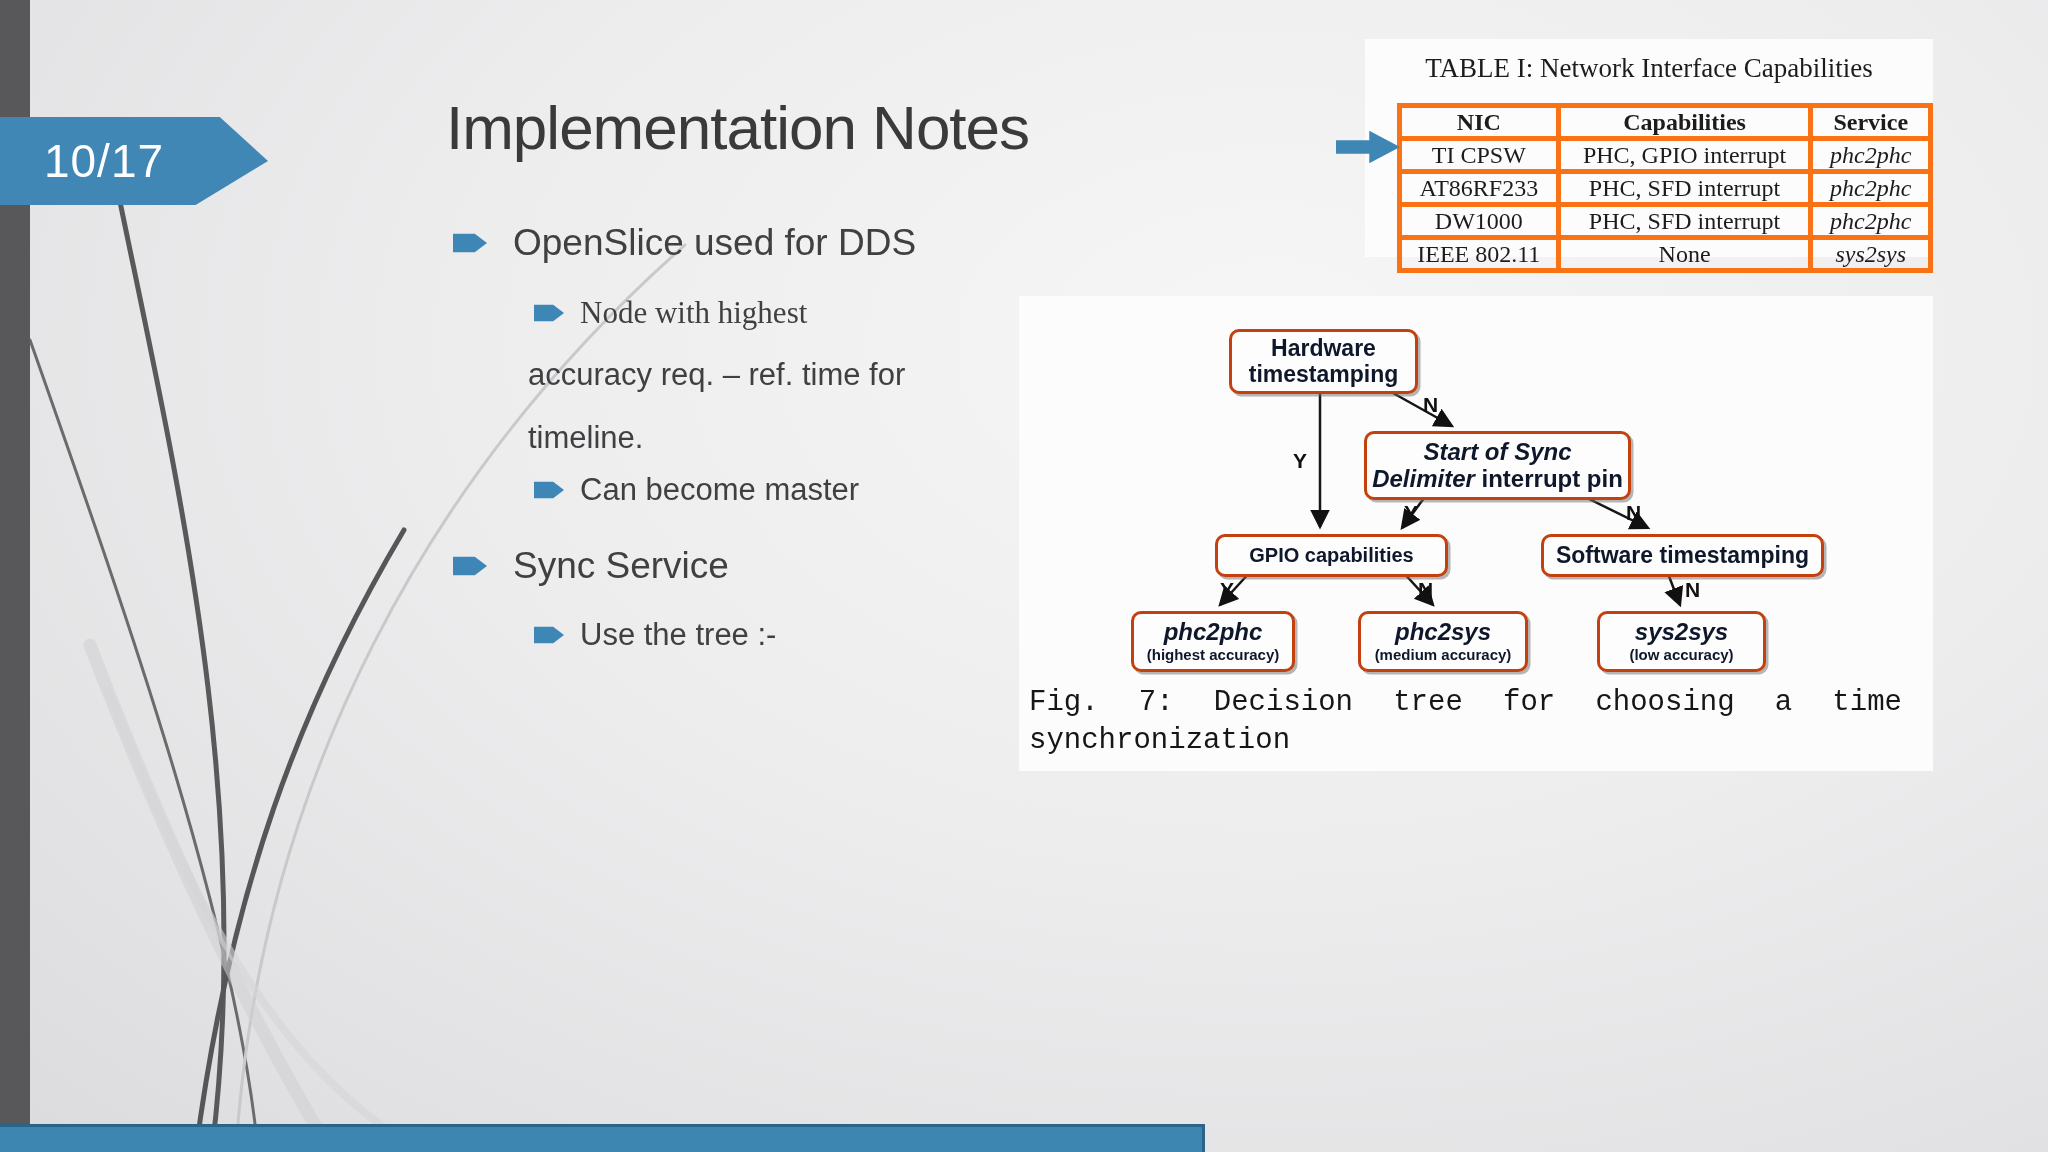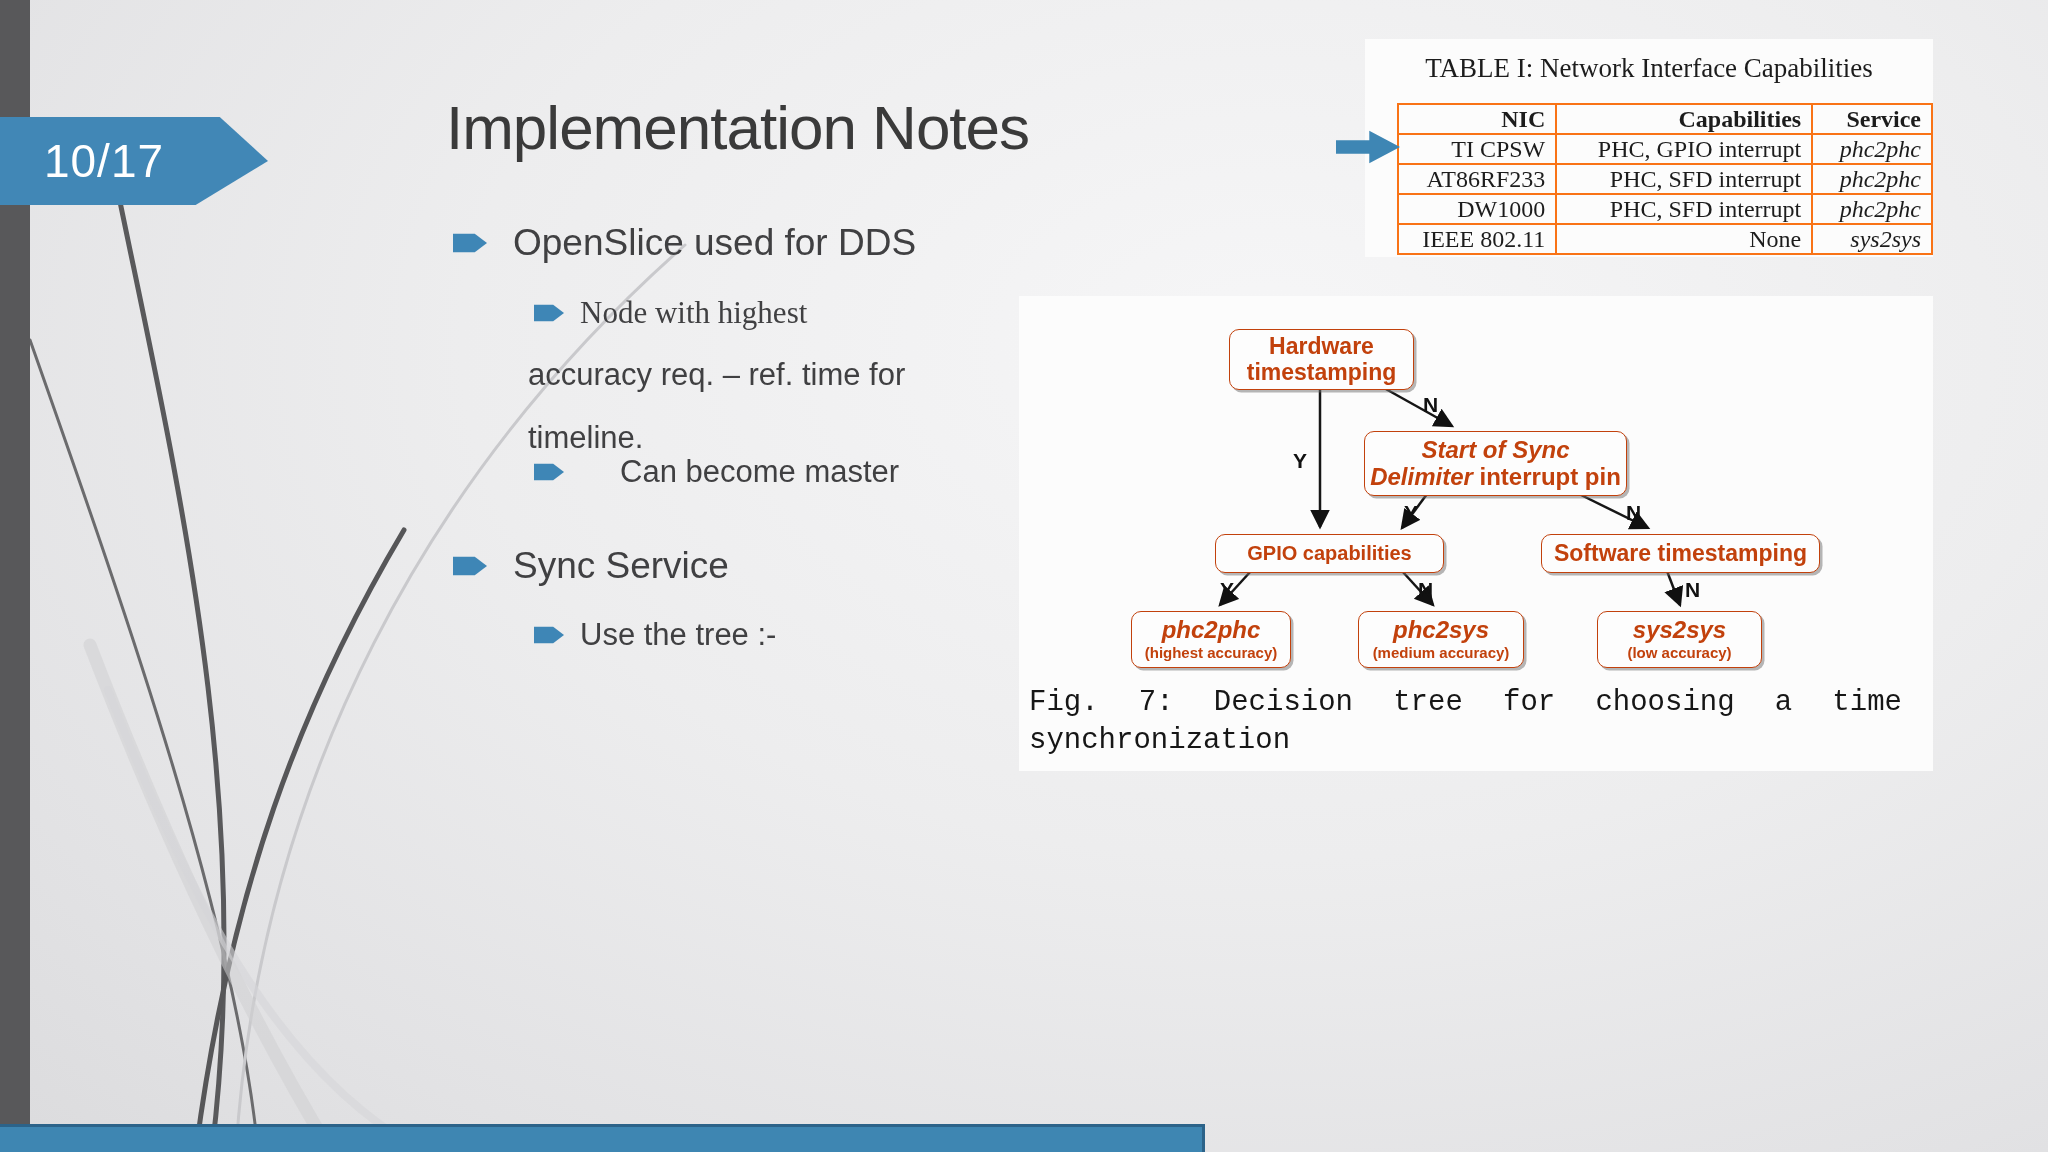--- a/index.html
+++ b/index.html
@@ -29,45 +29,45 @@
   .bullets{position:absolute;left:449px;top:0;width:620px;height:720px;z-index:3;color:#404042;}
   .bline{position:absolute;display:flex;align-items:center;height:44px;white-space:nowrap;}
   .marker{flex:0 0 auto;background:#3e86b6;width:34px;height:21px;
           clip-path:polygon(0 6%, 64% 6%, 100% 50%, 64% 94%, 0 94%);}
   .m1{margin-left:4px;margin-right:26px;}
   .m2{width:30px;height:19px;margin-left:85px;margin-right:16px;}
   .cont{margin-left:79px;}
   .lv1{font-size:37px;}
   .lv2{font-size:31px;}
   .bl-1{top:221px;} .bl-2{top:291px;font-family:Liberation Serif, serif;} .bl-3{top:353px;} .bl-4{top:416px;}
-  .bl-5{top:450px;gap:40px;} .bl-6{top:544px;} .bl-7{top:613px;}
+  .bl-5{top:468px;} .bl-6{top:544px;} .bl-7{top:613px;}
   
   .panel{position:absolute;background:#fcfcfc;z-index:2;}
   .table-panel{left:1365px;top:39px;width:568px;height:218px;}
   .fig-panel{left:1019px;top:296px;width:914px;height:475px;}
   
   .tbl-title{position:absolute;left:0;top:14px;width:100%;text-align:center;
     font-family:"Liberation Serif", serif;font-size:27px;color:#1c1c1c;white-space:nowrap;}
   table.nic{position:absolute;left:32px;top:64px;border-collapse:collapse;
     font-family:"Liberation Serif", serif;font-size:24px;color:#1c1c1c;}
-  table.nic th, table.nic td{border:2px solid #f97316;padding:0 10px;height:28px;
-    text-align:right;font-weight:normal;white-space:nowrap;}
+  table.nic th, table.nic td{border:5px solid #f97316;padding:0 10px;height:28px;
+    text-align:center;font-weight:normal;white-space:nowrap;}
   table.nic th{font-weight:bold;}
   .c-nic{width:138px;} .c-cap{width:238px;} .c-srv{width:100px;}
   .ital{font-style:italic;}
   
   .point-arrow{position:absolute;left:1336px;top:130px;width:64px;height:34px;z-index:4;
     background:#3e86b4;
     clip-path:polygon(0 30%, 52% 30%, 52% 2%, 100% 50%, 52% 98%, 52% 70%, 0 70%);}
   
   .edges{position:absolute;left:0;top:0;}
-  .node{position:absolute;background:#fdfdfd;border:1px solid #c2410c;border-radius:10px;
+  .node{position:absolute;background:#fdfdfd;border:3px solid #c2410c;border-radius:10px;
     box-shadow:2.5px 2.5px 0 rgba(110,110,110,.5);
     display:flex;flex-direction:column;align-items:center;justify-content:center;
-    font-weight:bold;color:#c2410c;text-align:center;line-height:1.12;}
+    font-weight:bold;color:#0f172a;text-align:center;line-height:1.12;}
   .n-hw{left:210px;top:33px;width:183px;height:59px;font-size:23px;}
   .n-sfd{left:345px;top:135px;width:261px;height:63px;font-size:24px;}
   .n-gpio{left:196px;top:238px;width:227px;height:37px;font-size:20px;}
   .n-sw{left:522px;top:238px;width:277px;height:37px;font-size:23px;}
   .n-leaf1{left:112px;top:315px;width:158px;height:55px;}
   .n-leaf2{left:339px;top:315px;width:164px;height:55px;}
   .n-leaf3{left:578px;top:315px;width:163px;height:55px;}
   .leaf-name{font-size:24px;font-style:italic;font-weight:bold;}
   .leaf-sub{font-size:15px;font-weight:bold;margin-top:1px;}
   .fig-caption{position:absolute;left:10px;top:388px;width:873px;z-index:3;

